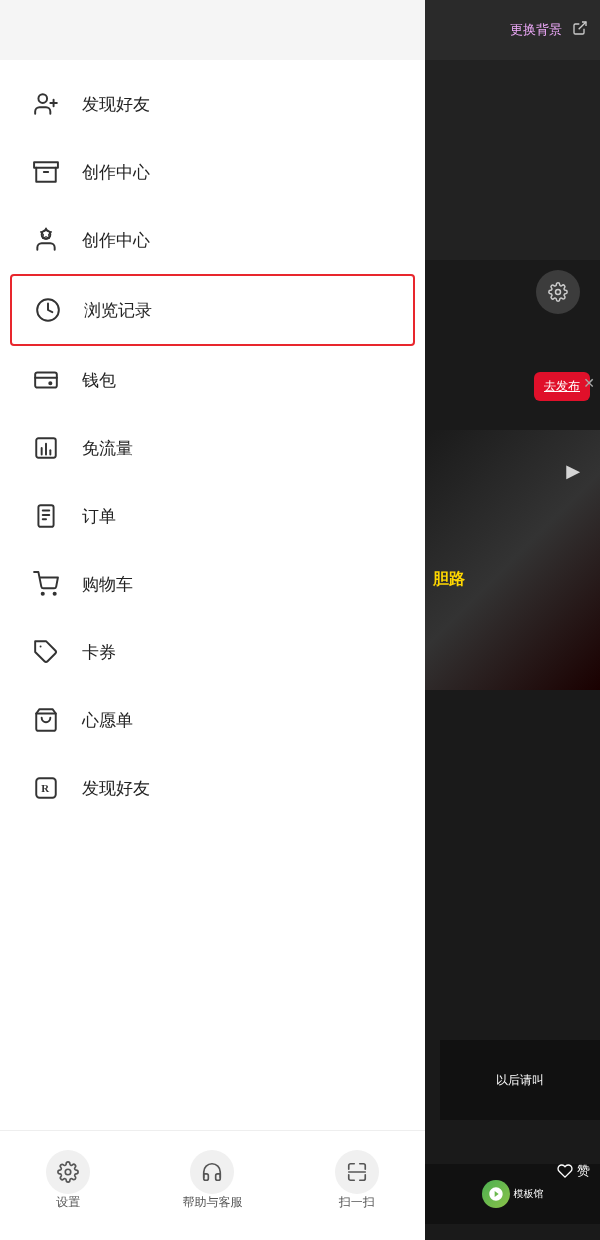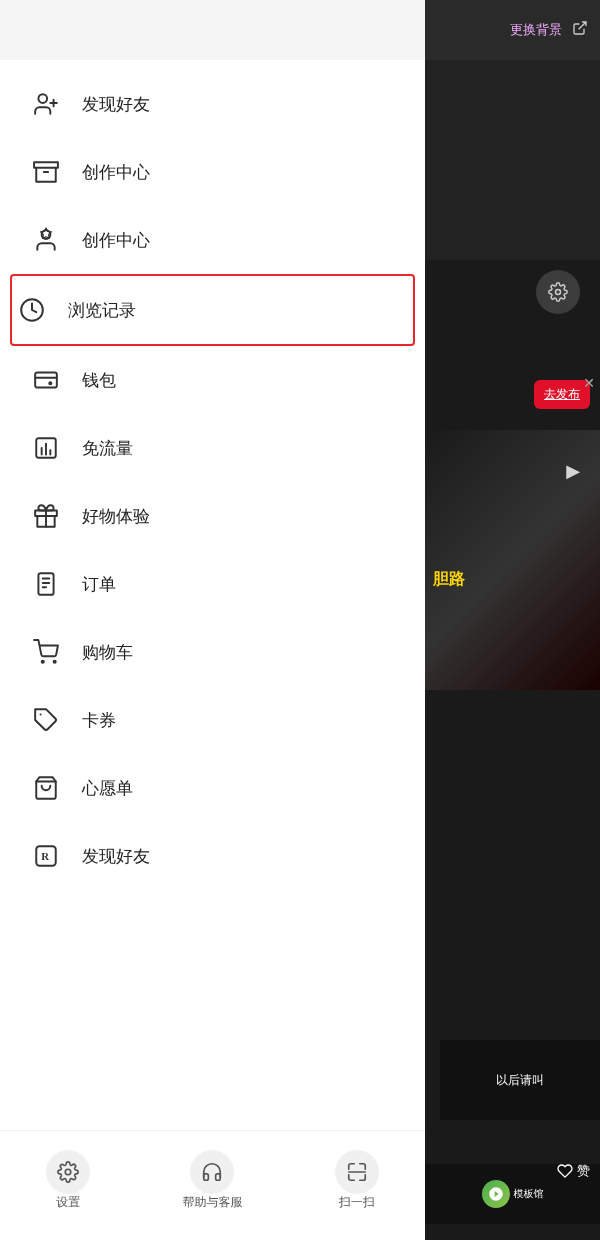--- a/index.html
+++ b/index.html
@@ -70,21 +70,21 @@
       display: flex;
       align-items: center;
       justify-content: center;
       z-index: 1;
       color: #ccc;
       font-size: 20px;
     }
 
     .publish-btn {
       position: absolute;
-      top: 380px;
+      top: 372px;
       right: 10px;
       background: #e0102a;
       color: white;
       font-size: 12px;
       padding: 6px 10px;
       border-radius: 6px;
       z-index: 1;
       text-decoration: underline;
     }
 
@@ -228,21 +228,21 @@
       align-items: center;
       padding: 18px 30px;
       cursor: pointer;
       position: relative;
     }
 
     .menu-item.highlighted {
       border: 2px solid #e8262d;
       margin: 0 10px;
       border-radius: 4px;
-      padding: 18px 4px;
+      padding: 18px 20px;
     }
 
     .menu-icon {
       width: 32px;
       height: 32px;
       display: flex;
       align-items: center;
       justify-content: center;
       margin-right: 20px;
       flex-shrink: 0;
@@ -428,32 +428,20 @@
         <svg viewBox="0 0 24 24">
           <rect x="3" y="3" width="18" height="18" rx="2"></rect>
           <line x1="8" y1="18" x2="8" y2="12"></line>
           <line x1="12" y1="18" x2="12" y2="8"></line>
           <line x1="16" y1="18" x2="16" y2="14"></line>
         </svg>
       </div>
       <span class="menu-label">免流量</span>
     </div>
 
-    <div class="menu-item">
-      <div class="menu-icon">
-        <svg viewBox="0 0 24 24">
-          <polyline points="20 12 20 22 4 22 4 12"></polyline>
-          <rect x="2" y="7" width="20" height="5"></rect>
-          <line x1="12" y1="22" x2="12" y2="7"></line>
-          <path d="M12 7H7.5a2.5 2.5 0 010-5C11 2 12 7 12 7z"></path>
-          <path d="M12 7h4.5a2.5 2.5 0 000-5C13 2 12 7 12 7z"></path>
-        </svg>
-      </div>
-      <span class="menu-label">好物体验</span>
-    </div>
 
     <div class="menu-item">
       <div class="menu-icon">
         <svg viewBox="0 0 24 24">
           <rect x="5" y="2" width="14" height="20" rx="2"></rect>
           <line x1="9" y1="7" x2="15" y2="7"></line>
           <line x1="9" y1="11" x2="15" y2="11"></line>
           <line x1="9" y1="15" x2="12" y2="15"></line>
         </svg>
       </div>

